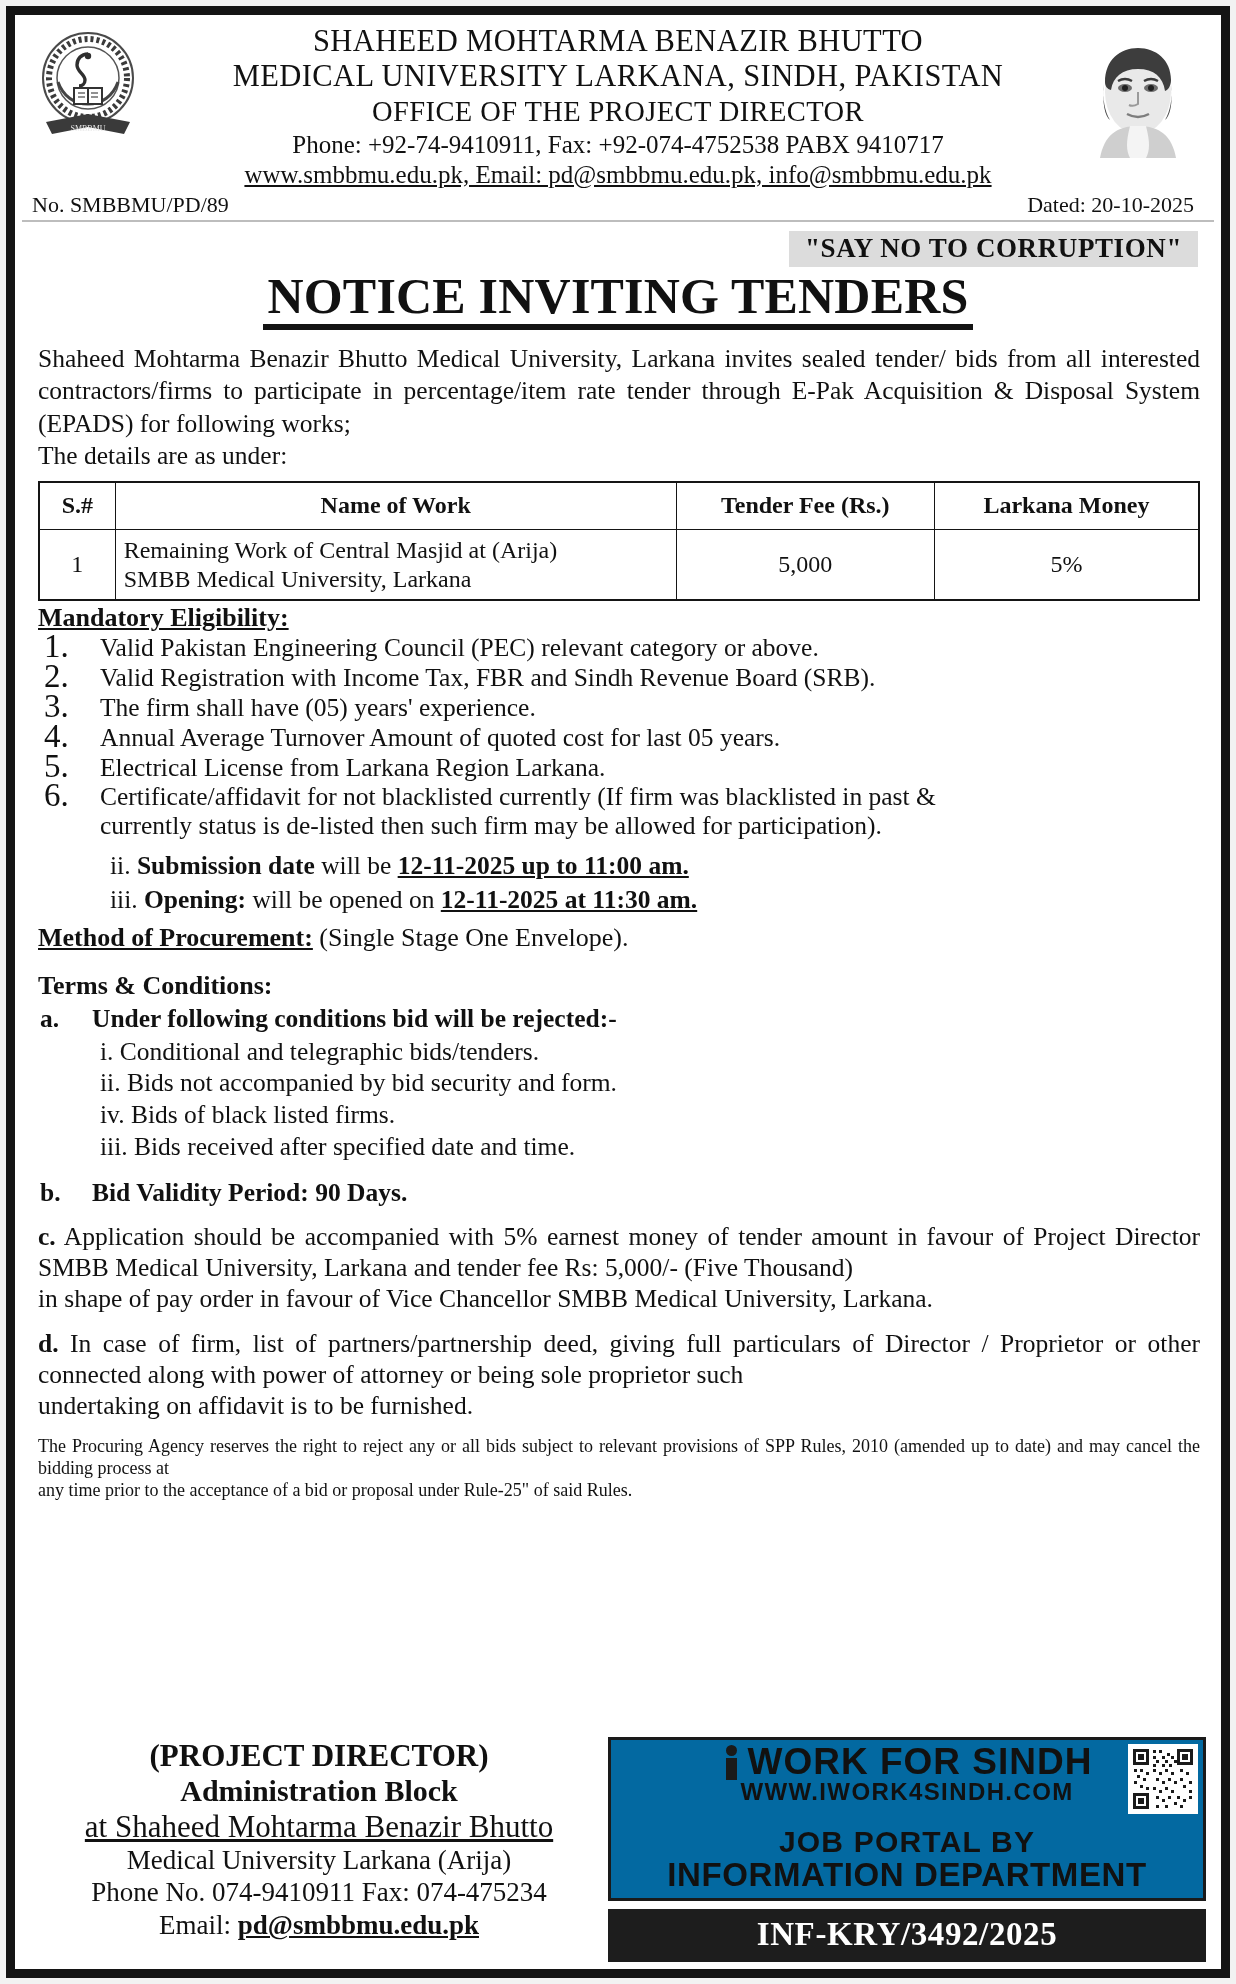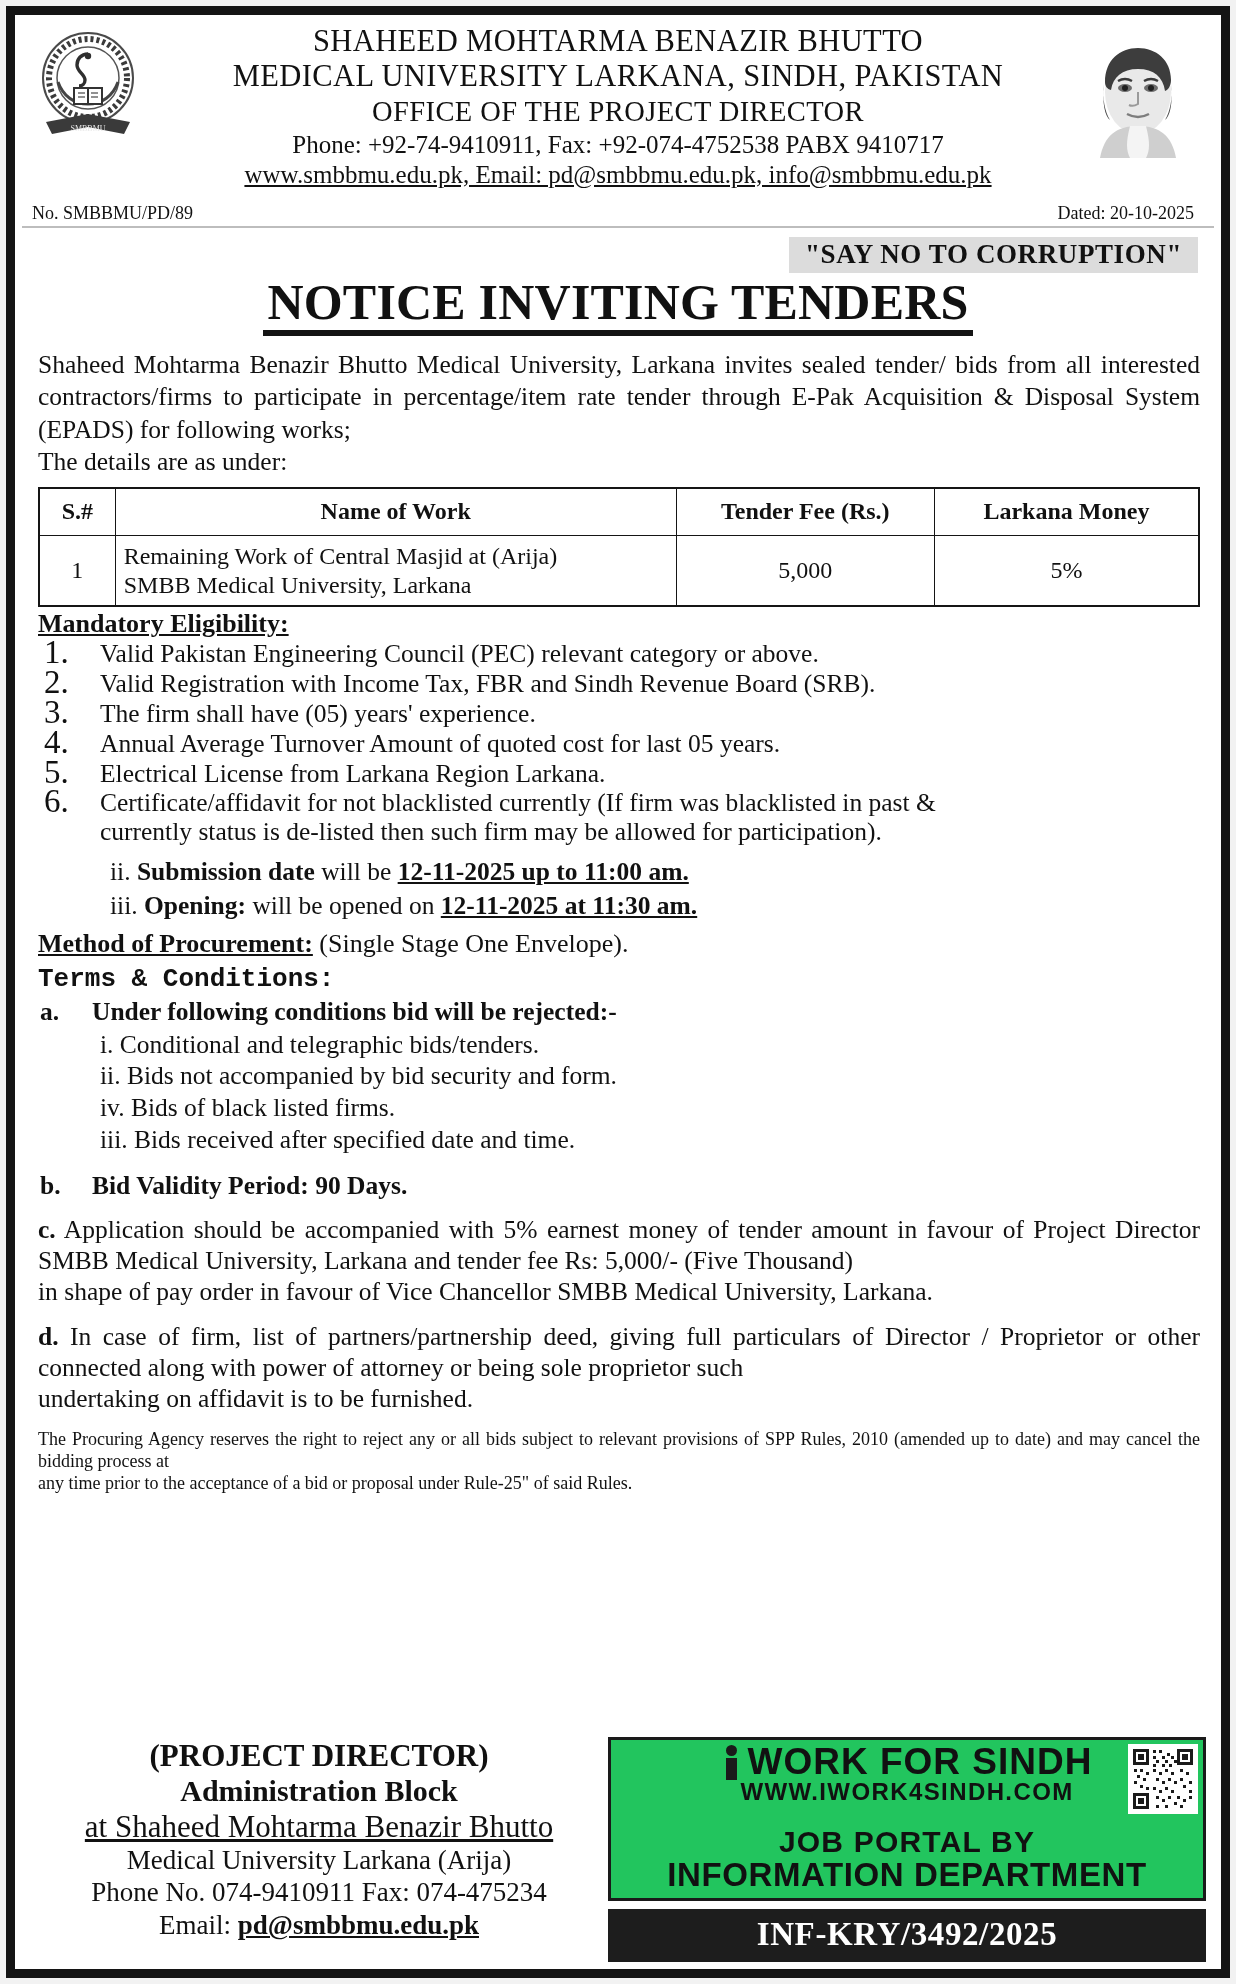--- a/index.html
+++ b/index.html
@@ -82,23 +82,23 @@
     font-size: 25px;
     line-height: 1.22;
     text-decoration: underline;
     text-underline-offset: 2px;
     white-space: nowrap;
   }
   .ref-row {
     display: flex;
     justify-content: space-between;
     align-items: flex-start;
-    font-size: 18px;
+    font-size: 22px;
     padding: 2px 14px 0 4px;
-    margin-top: 11px;
+    margin-top: 0;
   }
 
   
   .slogan-row {
     display: flex;
     justify-content: flex-end;
     padding: 9px 16px 0 0;
   }
   .slogan {
     background: #dcdcdc;
@@ -167,22 +167,21 @@
   .sec-head {
     font-weight: bold;
     font-size: 26px;
     text-decoration: underline;
     text-underline-offset: 2px;
     margin-top: 2px;
   }
   .sec-head-plain {
     font-weight: bold;
     font-size: 26px;
-    margin-top: 5px;
-    font-family: Liberation Mono, monospace;
+    margin-top: 18px;
   }
 
   
   ol.elig {
     list-style: none;
     margin: 1px 0 0 0;
   }
   ol.elig > li {
     position: relative;
     padding-left: 62px;
@@ -281,21 +280,21 @@
   .sig-2 { font-weight: bold; font-size: 30px; line-height: 1.16; }
   .sig-3 { font-size: 31px; line-height: 1.18; text-decoration: underline; }
   .sig-4 { font-size: 27px; line-height: 1.18; }
   .sig-5 { font-size: 27px; line-height: 1.18; }
   .sig-6 { font-size: 27px; line-height: 1.2; }
   .sig-6 .mail { text-decoration: underline; font-weight: bold; text-underline-offset: 2px; }
 
   .ad-col { width: 600px; }
   .ad-box {
     border: 3px solid #1a1a1a;
-    background: #22c55e;
+    background: #0369a1;
     padding: 3px 6px 5px 6px;
     position: relative;
     text-align: center;
   }
   .ad-l1 {
     display: flex;
     align-items: center;
     justify-content: center;
     gap: 6px;
     font-family: "Liberation Sans", sans-serif;

